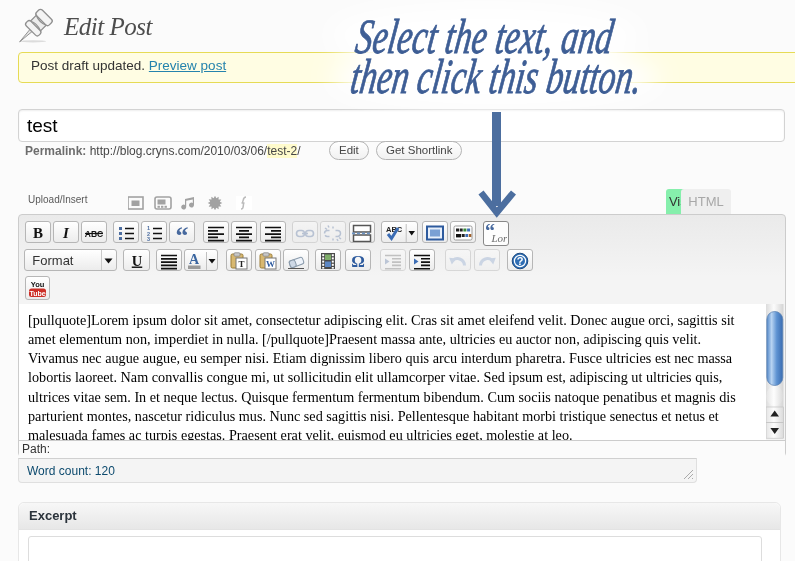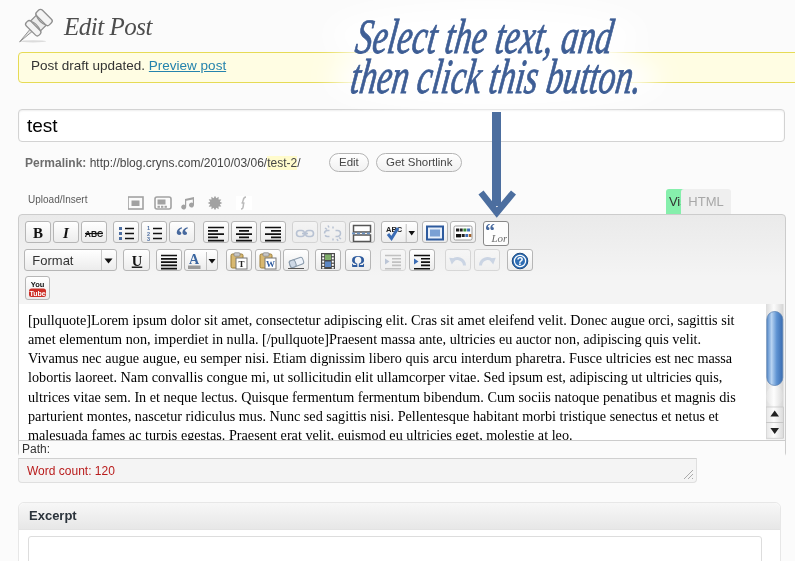--- a/index.html
+++ b/index.html
@@ -11,21 +11,21 @@
   #h1 { left:64px; top:13px; font-family:"Liberation Serif", serif; font-style:italic; font-size:25px; color:#4d4d4d; letter-spacing:-0.5px; }
 
   
   #notice { left:18px; top:52px; width:790px; height:31px; background:#fffde3; border:1px solid #e6db55; border-radius:4px; font-size:13.5px; color:#333; line-height:26px; padding-left:12px; }
   #notice a { color:#2583ad; text-decoration:underline; }
 
   
   #titlebox { left:18px; top:109px; width:767px; height:33px; background:#fff; border:1px solid #d3d3d3; border-radius:4px; box-shadow:inset 0 1px 2px rgba(0,0,0,.07); font-size:19px; color:#000; line-height:31px; padding-left:8px; }
 
   
-  #permalink { left:25px; top:156px; font-size:12px; color:#464646; }
+  #permalink { left:25px; top:144px; font-size:12px; color:#464646; }
   #permalink b { color:#6d6d6d; font-weight:bold; }
   .hl { background:#fffbcc; }
   .pill { position:absolute; top:-3px; height:19px; border:1px solid #b4b4b4; border-radius:10px; background:linear-gradient(#fff,#f1f1f1); font-size:11.5px; color:#464646; line-height:17px; padding:0 9px; display:inline-block; white-space:nowrap; }
 
   
   #upins { left:28px; top:194px; font-size:10px; color:#5a5a5a; letter-spacing:0; }
 
   
   .tab { position:absolute; top:189px; height:26px; border-radius:3px 3px 0 0; font-size:13px; text-align:center; line-height:26px; }
   #tab-v { left:666px; width:41px; background:#86efac; color:#333; }
@@ -42,21 +42,21 @@
   #canvas .ln:first-child { margin-top:7px; }
   .sp { text-decoration-style:dotted; text-decoration-color:#d23c3c; text-underline-offset:2px; text-decoration-thickness:1px;text-align:center; }
 
   
   #sbar { left:766px; top:303.5px; width:17.5px; height:136.5px; }
 
   
   #pathbar { left:19px; top:440px; width:766px; height:18px; background:#fbfbfb; border-top:1px solid #ccc; font-size:12px; color:#333; line-height:17px; padding-left:3px; }
 
   
-  #footer { left:18px; top:458px; width:679px; height:25px; background:#f4f4f4; border:1px solid #dfdfdf; border-top:1px solid #d0d0d0; border-radius:0 0 4px 4px; font-size:12px; color:#b91c1c; line-height:24px; }
+  #footer { left:18px; top:458px; width:679px; height:25px; background:#f4f4f4; border:1px solid #dfdfdf; border-top:1px solid #d0d0d0; border-radius:0 0 4px 4px; font-size:12px; color:#0c4a6e; line-height:24px; }
   #footer .wc { padding-left:8px; }
   #footer .le { position:absolute; right:16px; top:0; }
 
   
   #excerpt { left:18px; top:502px; width:763px; height:70px; background:#fff; border:1px solid #e7e7e7; border-radius:6px 6px 0 0; }
   #exhead { height:27px; background:linear-gradient(#f7f7f7,#e7e7e7); border-bottom:1px solid #e3e3e3; border-radius:6px 6px 0 0; font-size:13px; font-weight:bold; color:#2b333b; line-height:26px; padding-left:10px; }
   #exbody { position:relative; height:43px; }
   #exinput { position:absolute; left:9px; top:6px; width:734px; height:40px; border:1px solid #ddd; border-radius:3px; background:#fff; }
 </style>
 </head>

